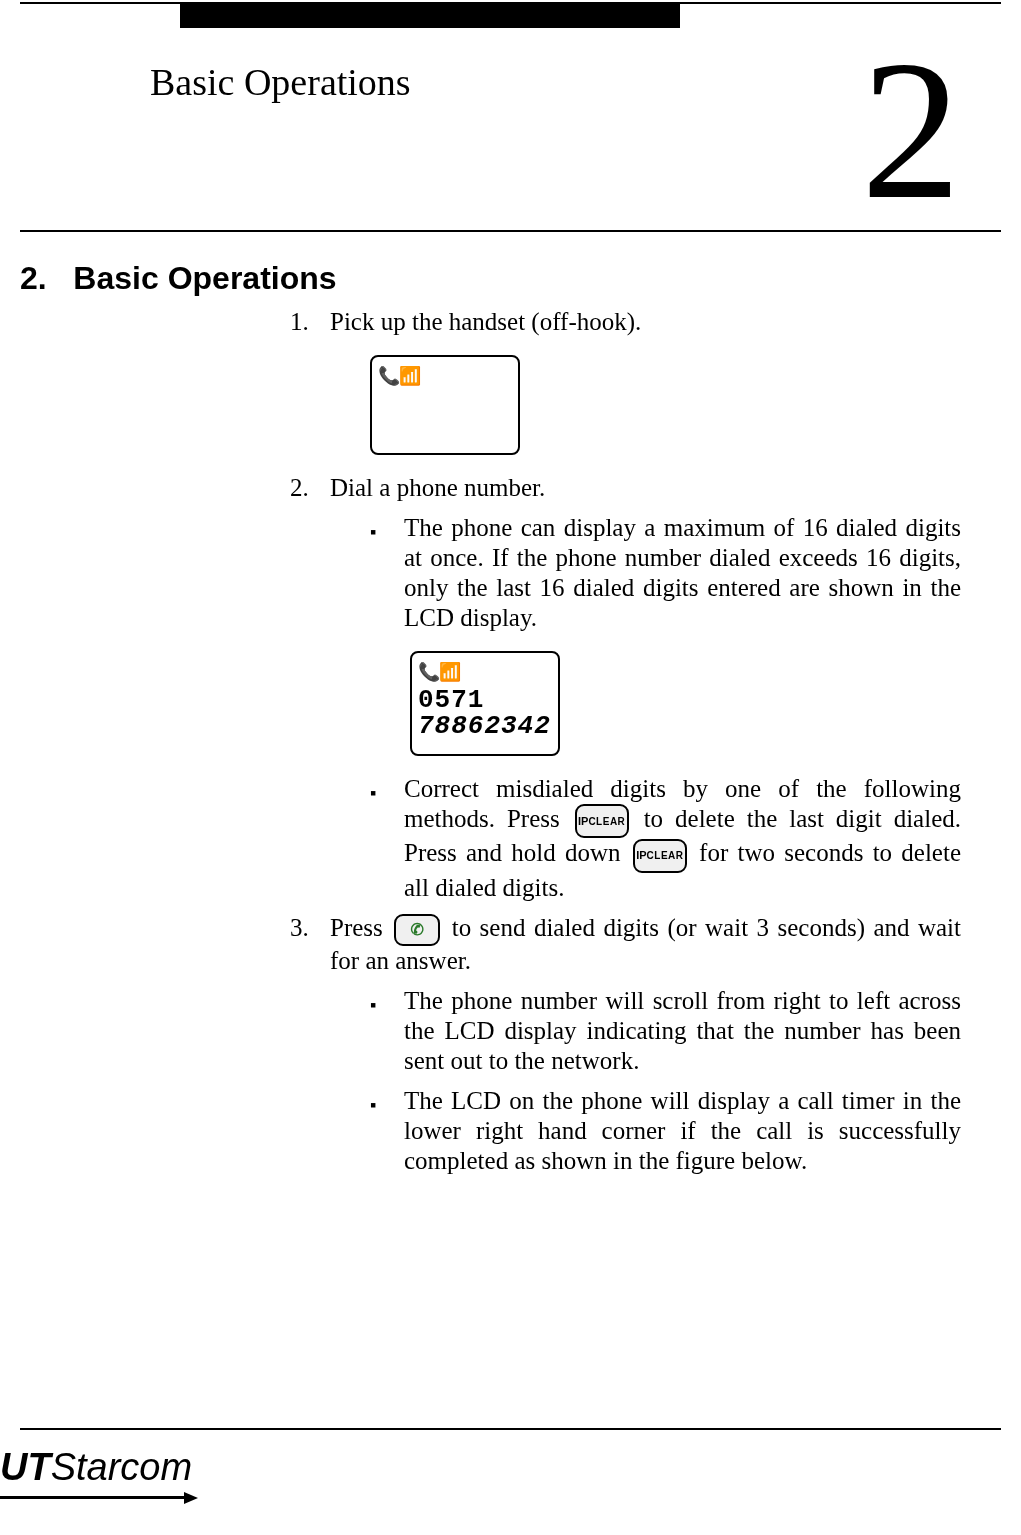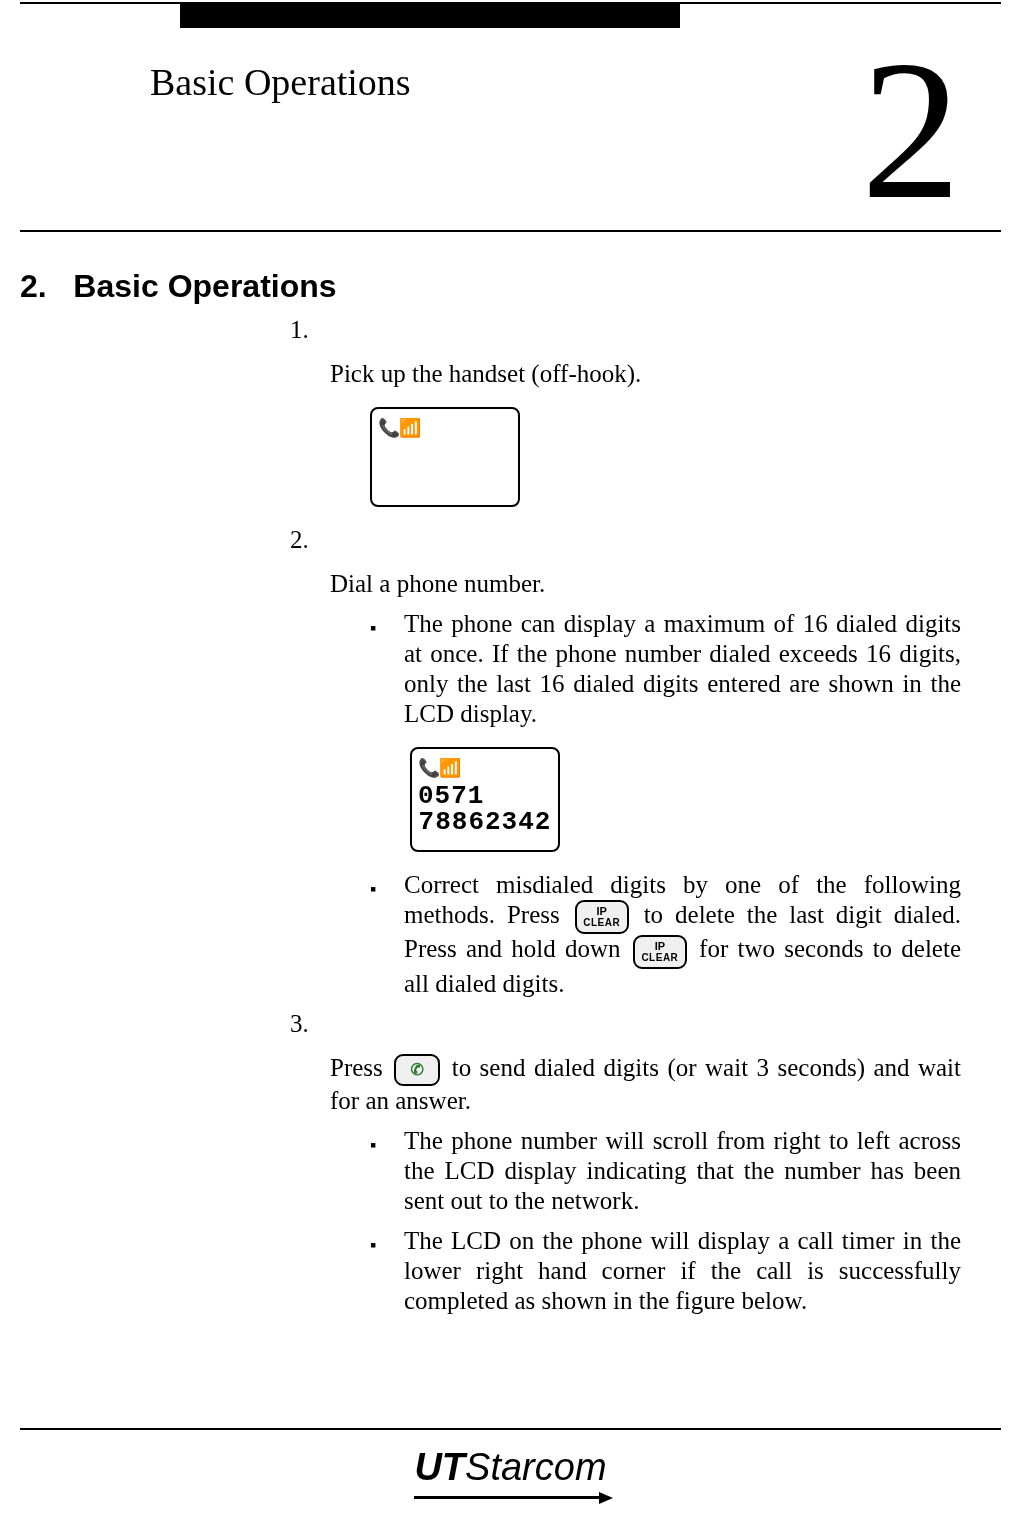--- a/index.html
+++ b/index.html
@@ -58,21 +58,21 @@
     margin: 0 20px 0 20px;
   }
   .content {
     margin-left: 20px;
     margin-right: 60px;
   }
   .h2 {
     font-family: Arial, Helvetica, sans-serif;
     font-weight: 700;
     font-size: 32px;
-    margin-top: 36px;
+    margin-top: 28px;
   }
   .h3 {
     font-family: Arial, Helvetica, sans-serif;
     font-weight: 700;
     font-style: italic;
     font-size: 30px;
     margin-top: 14px;
   }
   .body-indent {
     margin-left: 230px;
@@ -90,21 +90,20 @@
   .ol-item {
     display: flex;
     text-align: justify;
     margin-top: 10px;
   }
   .ol-num {
     flex: 0 0 40px;
   }
   .ol-text {
     flex: 1;
-    margin-top: 44px;
   }
   .ul-block {
     margin-left: 40px;
   }
   .ul-item {
     display: flex;
     text-align: justify;
     margin-top: 10px;
   }
   .ul-bul {
@@ -144,21 +143,21 @@
   .signal-ic {
     display: inline-block;
     font-weight: 700;
     font-family: Arial, sans-serif;
     font-size: 22px;
     vertical-align: baseline;
     letter-spacing: -2px;
   }
   .key-btn {
     display: inline-flex;
-    flex-direction: column;
+    flex-direction: row;
     align-items: center;
     justify-content: center;
     width: 54px;
     height: 34px;
     border: 2px solid #000;
     border-radius: 9px;
     background: #f0f0f0;
     font-family: Arial, sans-serif;
     font-size: 11px;
     font-weight: 700;
@@ -183,21 +182,21 @@
     left: 20px;
     right: 20px;
     height: 2px;
     background: #000;
   }
   .footer-logo {
     position: absolute;
     bottom: 40px;
     left: 0;
     right: 0;
-    text-align: center;
+    text-align: left;
   }
   .logo-wrap {
     display: inline-block;
     position: relative;
     padding-bottom: 6px;
   }
   .logo-text {
     font-family: Arial, Helvetica, sans-serif;
     font-size: 38px;
     font-style: italic;
@@ -268,21 +267,21 @@
         <div style="margin-left:40px;">
           <div class="ul-block">
             <div class="ul-item">
               <div class="ul-bul">▪</div>
               <div class="ul-text">The phone can display a maximum of 16 dialed digits at once. If the phone number dialed exceeds 16 digits, only the last 16 dialed digits entered are shown in the LCD display.</div>
             </div>
 
             <div class="lcd-box">
               <div class="lcd-icons">📞📶</div>
               <div class="lcd-line">0571</div>
-              <div class="lcd-line" style="text-align:center;">78862342</div>
+              <div class="lcd-line" style="text-align:left;font-style:italic;">78862342</div>
             </div>
 
             <div class="ul-item">
               <div class="ul-bul">▪</div>
               <div class="ul-text">
                 <span>Correct misdialed digits by one of the following methods. Press </span>
                 <span class="key-btn">
                   <span class="kt1">IP</span>
                   <span class="kt2">CLEAR</span>
                 </span>

